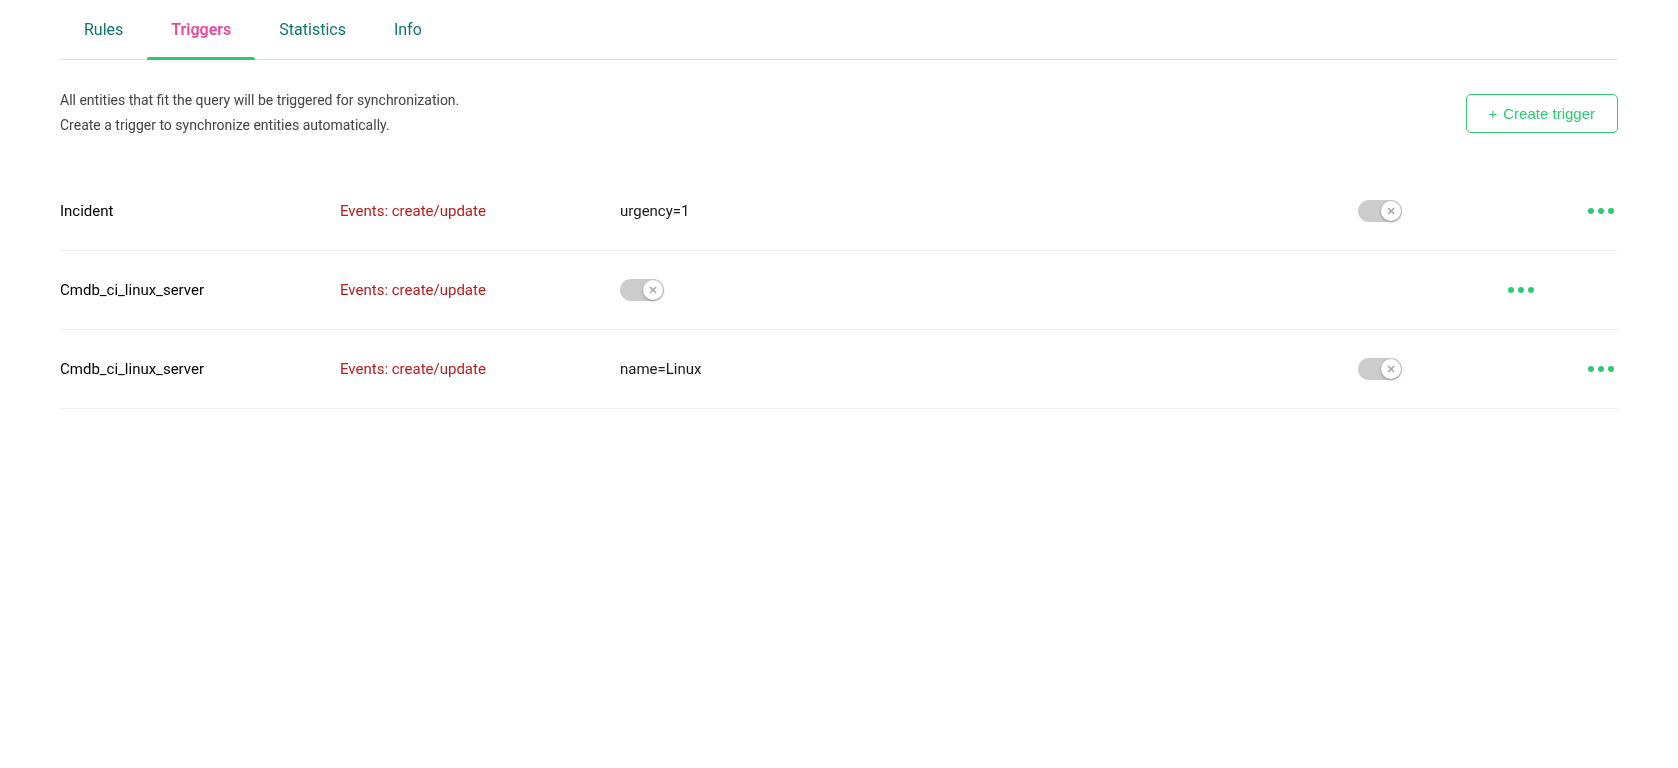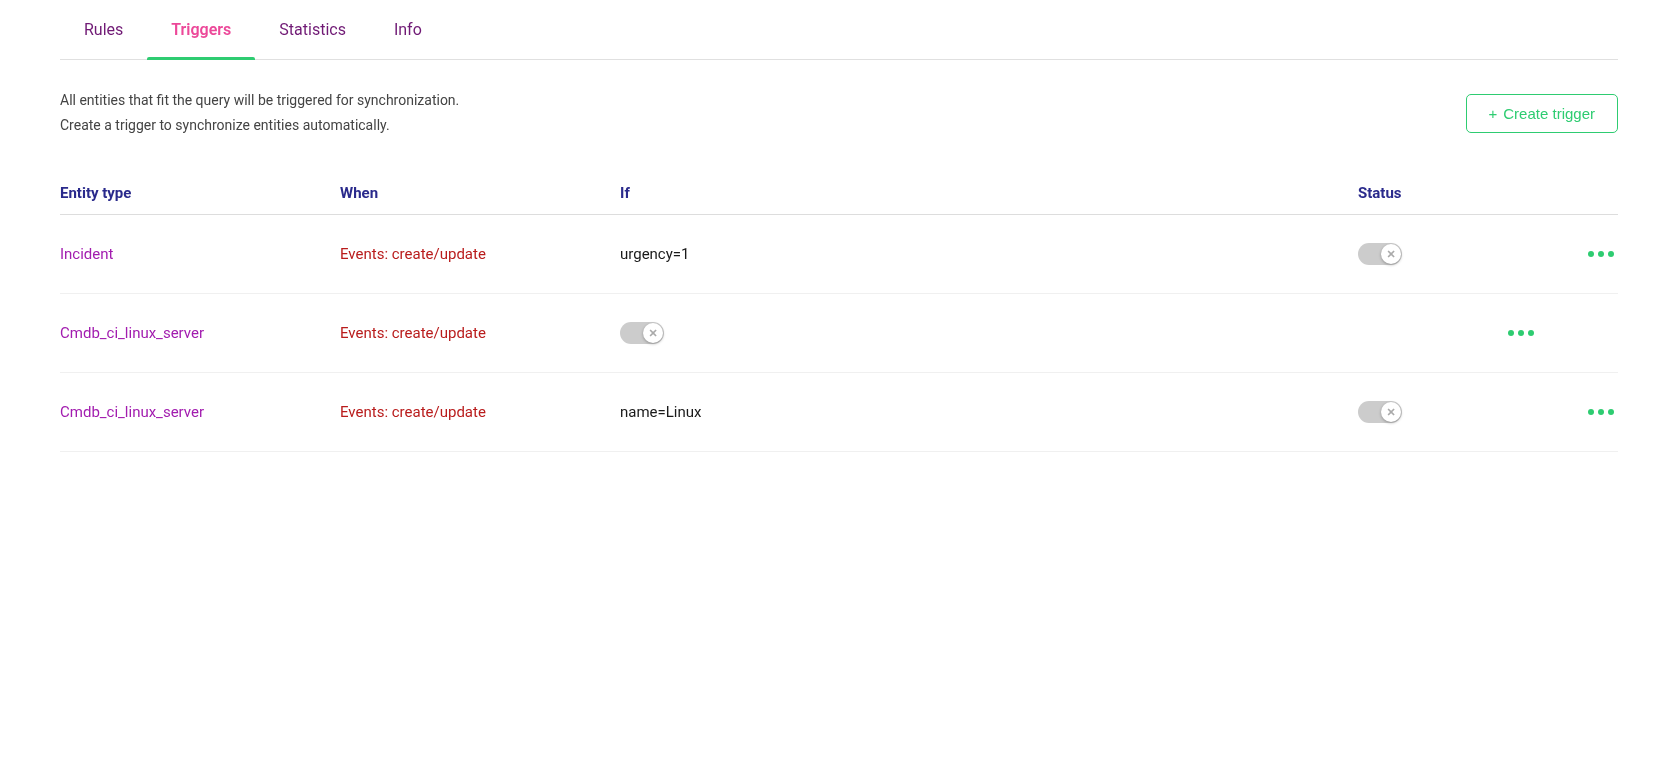--- a/index.html
+++ b/index.html
@@ -17,21 +17,21 @@
 
     
     .tabs {
       display: flex;
       border-bottom: 1px solid #e0e0e0;
       margin-bottom: 0;
     }
     .tab {
       padding: 20px 24px;
       cursor: pointer;
-      color: #701a75;
+      color: #0f766e;
       font-size: 16px;
       position: relative;
       text-decoration: none;
     }
     .tab.active {
       color: #ec4899;
       font-weight: 600;
     }
     .tab.active::after {
       content: '';
@@ -87,21 +87,21 @@
       font-size: 15px;
     }
     .table-row {
       display: grid;
       grid-template-columns: 280px 280px 1fr 180px 80px;
       padding: 28px 0;
       border-bottom: 1px solid #f0f0f0;
       align-items: center;
     }
     .table-row .entity-type {
-      color: #a21caf;
+      color: #000000;
       font-size: 15px;
     }
     .table-row .when-col {
       color: #b91c1c;
       font-size: 15px;
     }
     .table-row .if-col {
       color: #1a1a1a;
       font-weight: 400;
       font-size: 15px;
@@ -183,27 +183,20 @@
       <div>Create a trigger to synchronize entities automatically.</div>
     </div>
     <button class="create-trigger-btn">
       <span>+</span>
       <span>Create trigger</span>
     </button>
   </div>
 
   <div class="table-area">
 
-    <div class="table-header">
-      <div class="col-label">Entity type</div>
-      <div class="col-label">When</div>
-      <div class="col-label">If</div>
-      <div class="col-label">Status</div>
-      <div class="col-label"></div>
-    </div>
 
     <div class="table-row">
       <div class="entity-type">Incident</div>
       <div class="when-col">Events: create/update</div>
       <div class="if-col">urgency=1</div>
       <div class="status-col">
         <div class="toggle-switch">
           <div class="toggle-track">
             <div class="toggle-thumb">
               <span class="toggle-x">✕</span>

